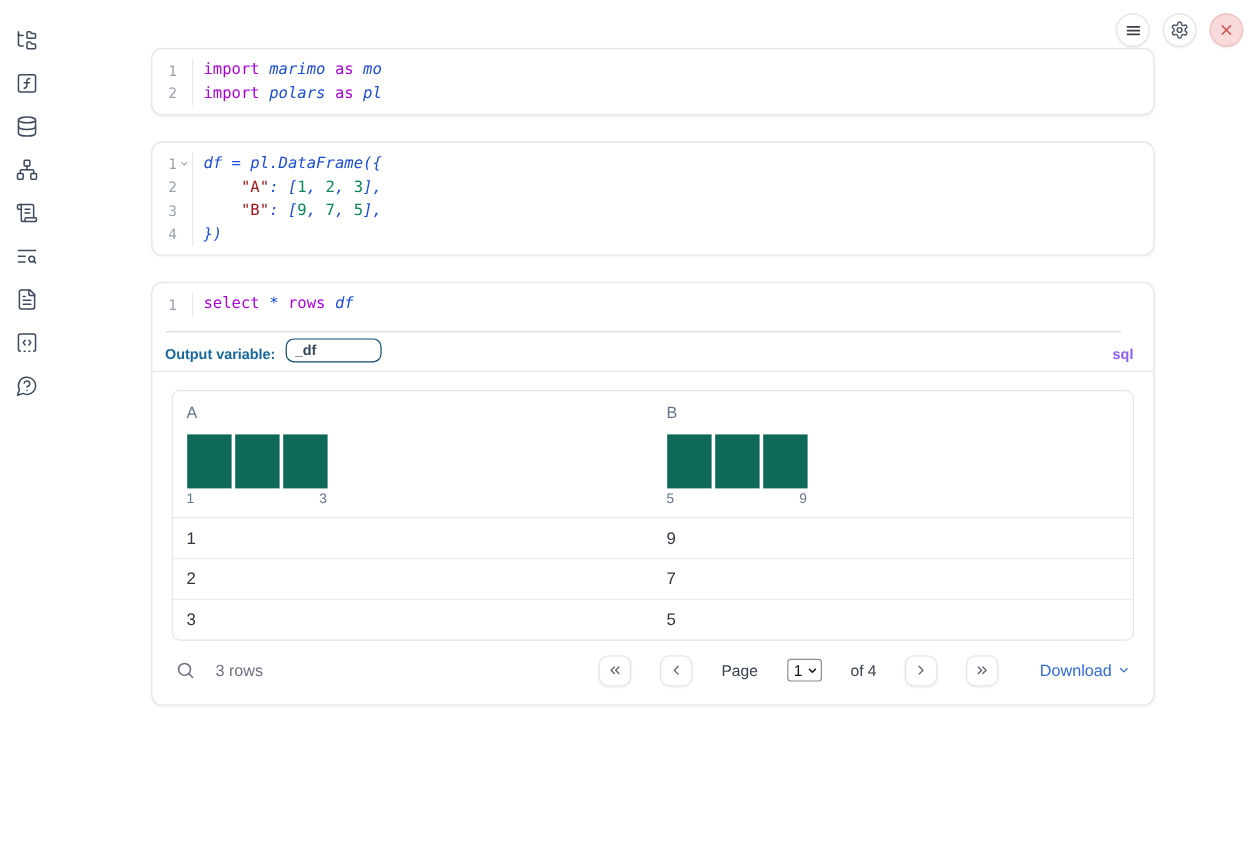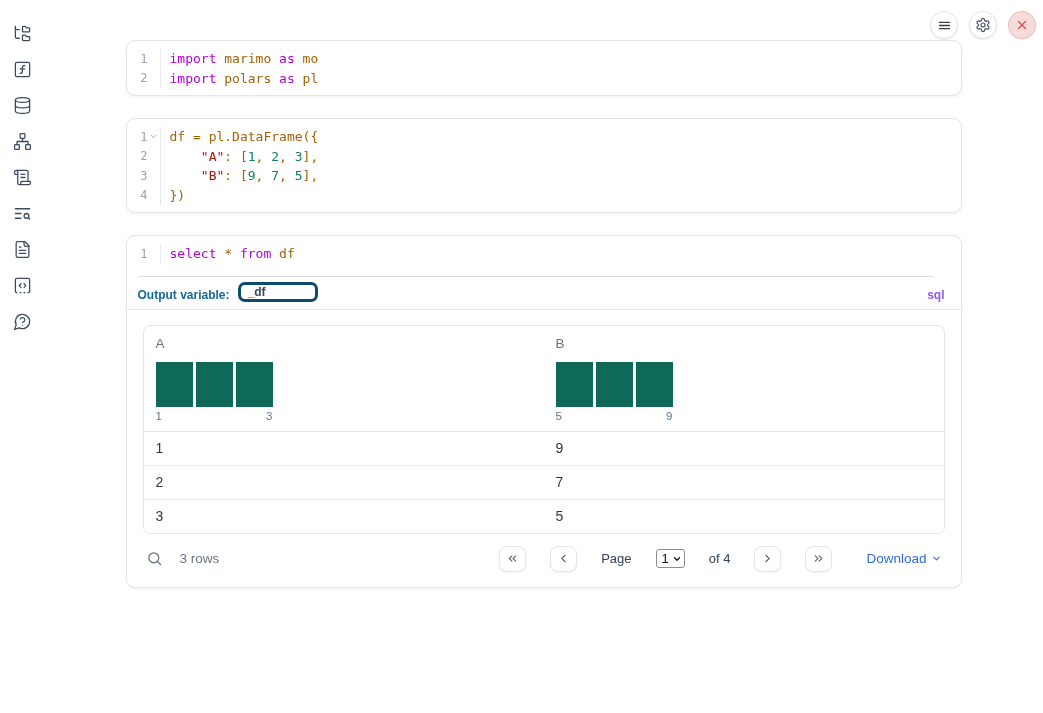--- a/index.html
+++ b/index.html
@@ -33,27 +33,27 @@
   .gutter { display:flex; flex-direction:column; border-right:1px solid #e7e9ec; }
   .gutter-line { height:19.5px; display:flex; align-items:center; justify-content:flex-end;
     width:33px; font-family:"DejaVu Sans Mono", monospace; font-size:12px; color:#9aa3ad; }
   .fold-slot { width:12px; height:12px; display:grid; place-items:center; color:#9aa3ad; }
   .code-lines { flex:1; }
   .code-line { height:19.5px; display:flex; align-items:center; white-space:pre;
     font-family:"DejaVu Sans Mono", monospace; font-size:13px; padding-left:9px; }
   .tk-kw { color:#af00db; }
   .tk-str { color:#a31515; }
   .tk-num { color:#098658; }
-  .tk-pl { color:#a16207; }
+  .tk-pl { color:#1d4ed8;font-style:italic; }
 
   
   .hr1 { height:1px; background:#d6d9de; margin:5px 27px 0 11px; }
   .outvar-row { display:flex; align-items:flex-end; padding:5px 16px 7px 11px; }
   .outvar-label { font-size:12px; font-weight:bold; color:#15689c; }
-  .outvar-input { margin-left:8px; width:80px; height:20px; border:3px solid #0c4a6e;
+  .outvar-input { margin-left:8px; width:80px; height:20px; border:1px solid #0c4a6e;
     border-radius:7px; padding:0 7px; font-size:12px; font-weight:bold; color:#33475c;
     font-family:"Liberation Sans", sans-serif; outline:none; }
   .lang-badge { margin-left:auto; font-size:12px; font-weight:bold; color:#8b5cf6; }
   .divider2 { height:1px; background:#e3e5e9; }
 
   
   .output-area { padding:15px 16px 15px; }
   .table-box { border:1px solid #e1e5ea; border-radius:7px; overflow:hidden; }
   .t-header { display:flex; border-bottom:1px solid #e1e5ea; }
   .t-hcol { width:50%; padding:10px 12px 9px; }
@@ -242,21 +242,21 @@
 
       <section class="cell">
         <div class="code-area">
           <div class="gutter">
               <div class="gutter-line">
                 <span>1</span>
                 <span class="fold-slot"></span>
               </div>
             </div>
           <div class="code-lines">
-              <div class="code-line"><span class="tk-kw">select</span><span class="tk-pl"> * </span><span class="tk-kw">from</span><span class="tk-pl"> df</span></div>
+              <div class="code-line"><span class="tk-kw">select</span><span class="tk-pl"> * </span><span class="tk-kw">rows</span><span class="tk-pl"> df</span></div>
             </div>
         </div>
         <div class="hr1"></div>
         <div class="outvar-row">
           <span class="outvar-label">Output variable:</span>
           <input class="outvar-input" type="text" value="_df" style="">
           <span class="lang-badge">sql</span>
         </div>
         <div class="divider2"></div>
 

